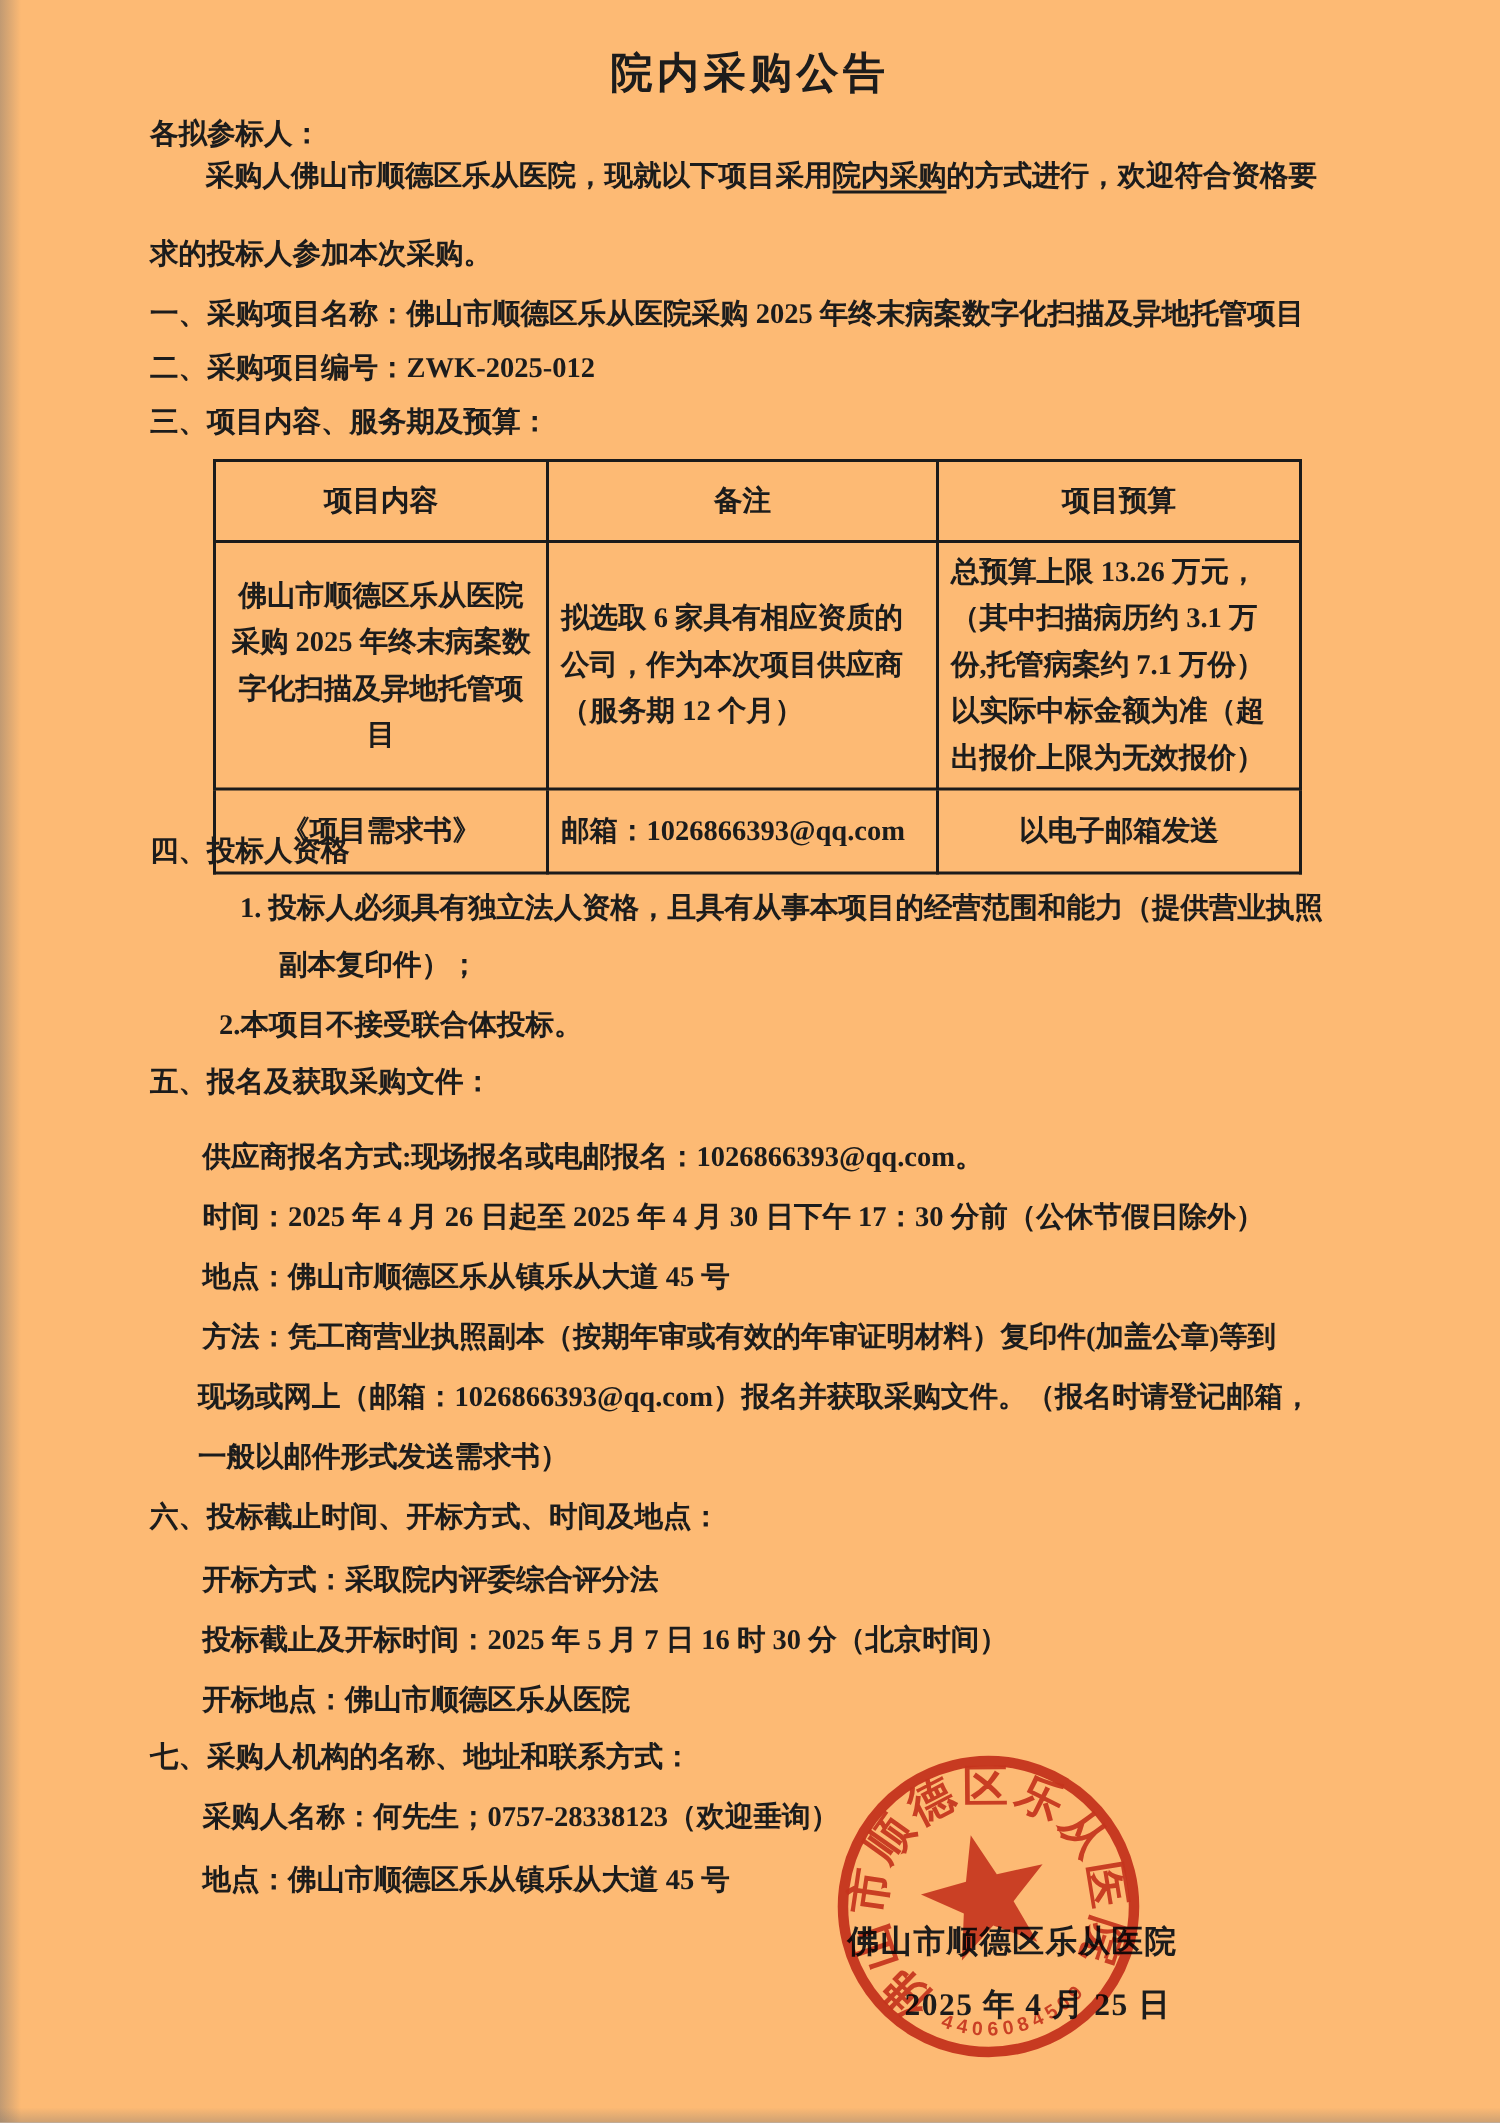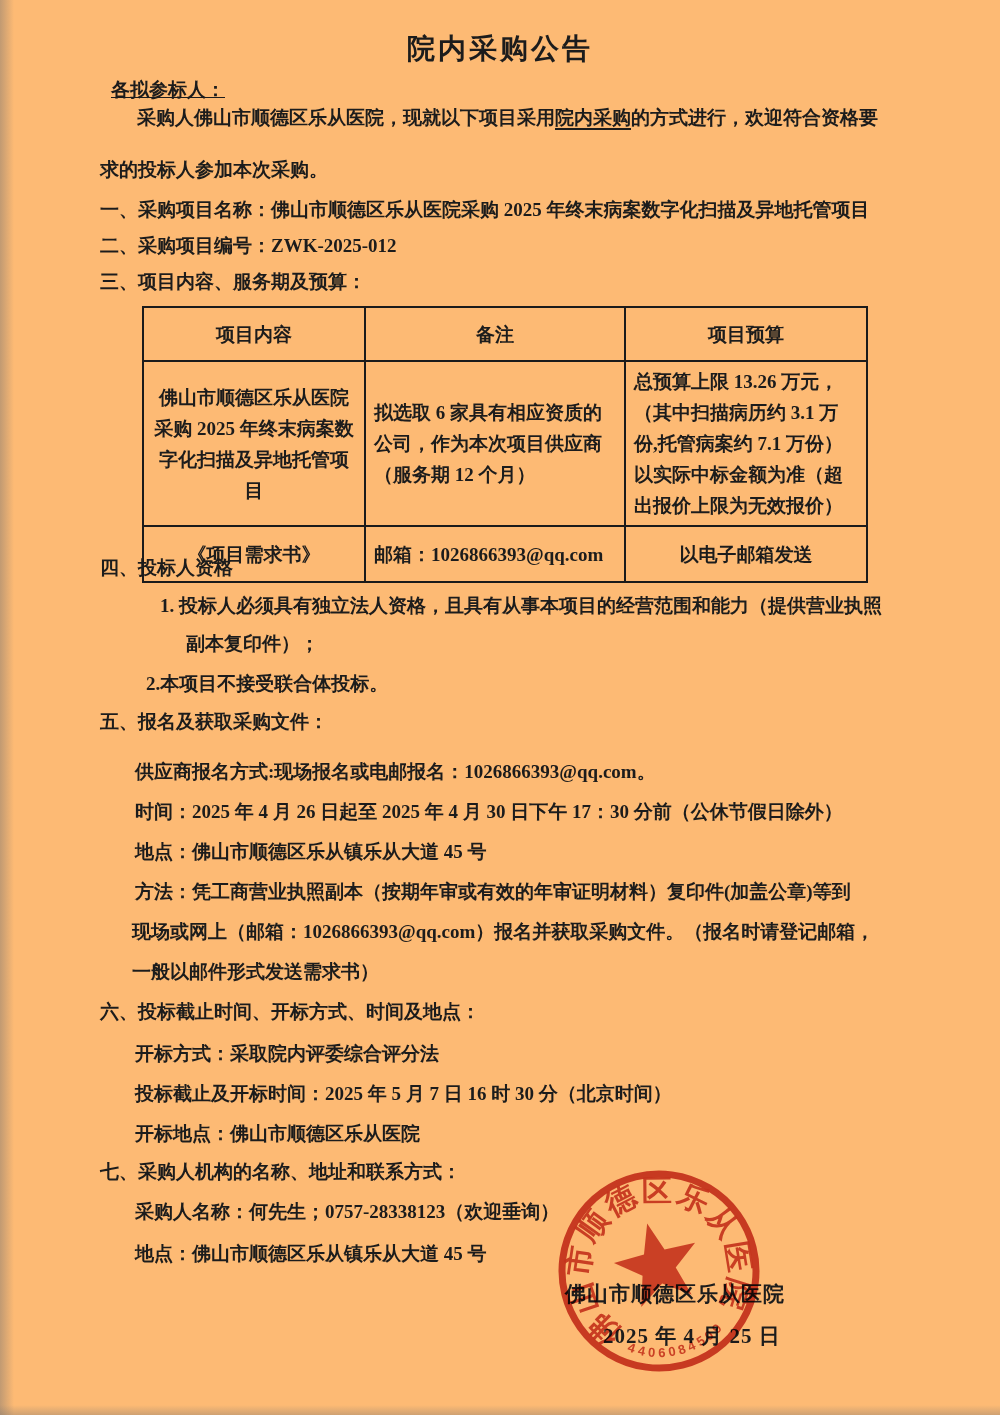--- a/index.html
+++ b/index.html
@@ -67,21 +67,21 @@
     mix-blend-mode:multiply;opacity:.92;
   }
 </style>
 </head>
 <body>
 
 <div class="page">
 
   <div class="doc-title">院内采购公告</div>
 
-  <div class="ln" style="left:111px;top:76px;text-decoration:underline;">各拟参标人：</div>
+  <div class="ln" style="left:100px;top:76px;">各拟参标人：</div>
 
   <div class="ln" style="left:137px;top:104px;"><span>采购人佛山市顺德区乐从医院，现就以下项目采用</span><span class="u">院内采购</span><span>的方式进行，欢迎符合资格要</span></div>
   <div class="ln" style="left:100px;top:156px;">求的投标人参加本次采购。</div>
 
   <div class="ln" style="left:100px;top:196px;">一、采购项目名称：佛山市顺德区乐从医院采购 2025 年终末病案数字化扫描及异地托管项目</div>
   <div class="ln" style="left:100px;top:232px;">二、采购项目编号：ZWK-2025-012</div>
   <div class="ln" style="left:100px;top:268px;">三、项目内容、服务期及预算：</div>
 
   <table class="ptable">
     <tbody>

